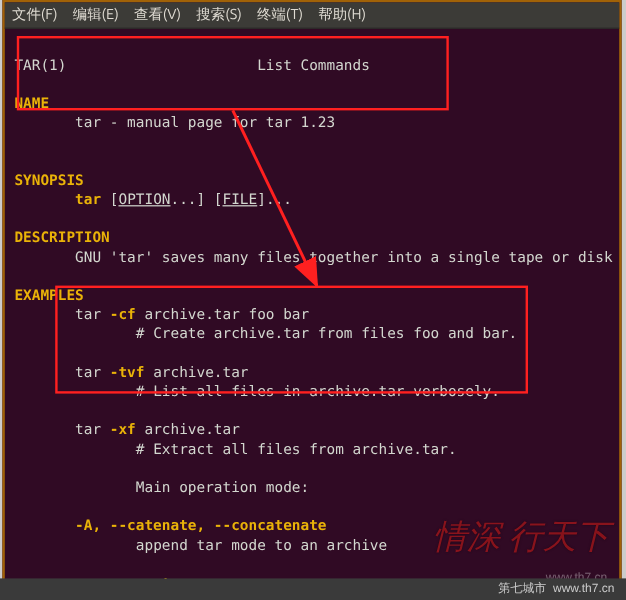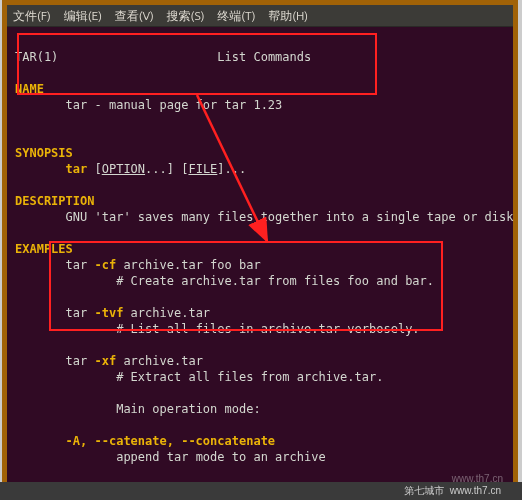--- a/index.html
+++ b/index.html
@@ -11,21 +11,21 @@
     background: #ccc;
     overflow: hidden;
     position: relative;
   }
   .window {
     position: absolute;
     left: 2px; top: 0;
     width: 516px; height: 497px;
     background: #300a24;
     color: #d3d7cf;
-    border: 5px solid #a16207;
+    border: 2px solid #a16207;
   }
   .titlebar-fragment {
     position: absolute;
     left: 2px; top: 2px;
     width: 38px; height: 10px;
     background: #f0f0f0;
     border: 1px solid #ccc;
   }
   .menubar {
     background: #3c3b37;
@@ -75,21 +75,21 @@
   .footer {
     position: absolute;
     left: 0; right: 0; bottom: 0;
     height: 18px;
     background: #3a3a3a;
     color: #ccc;
     font-family: sans-serif;
     font-size: 10px;
     line-height: 18px;
     text-align: right;
-    padding-right: 21px;
+    padding-right: 10px;
     margin-top: 25px;
   }
 </style>
 </head>
 <body>
 
 <div class="titlebar-fragment"></div>
 
 <div class="window">
 
@@ -142,18 +142,19 @@
 
   <svg class="arrow" width="516" height="497" style="left:0;top:0;">
     <defs>
       <marker id="ah" markerWidth="10" markerHeight="8" refX="9" refY="4" orient="auto">
         <path d="M0,0 L10,4 L0,8 Z" fill="#ff2020"></path>
       </marker>
     </defs>
     <line x1="190" y1="90" x2="260" y2="236" stroke="#ff2020" stroke-width="2.5" marker-end="url(#ah)"></line>
   </svg>
 
+  <div class="watermark1">情深 行天下</div>
   <div class="watermark2">www.th7.cn</div>
 </div>
 
 <div class="footer">
   <span>第七城市</span>&nbsp;&nbsp;<span>www.th7.cn</span>
 </div>
 
 </body></html>

